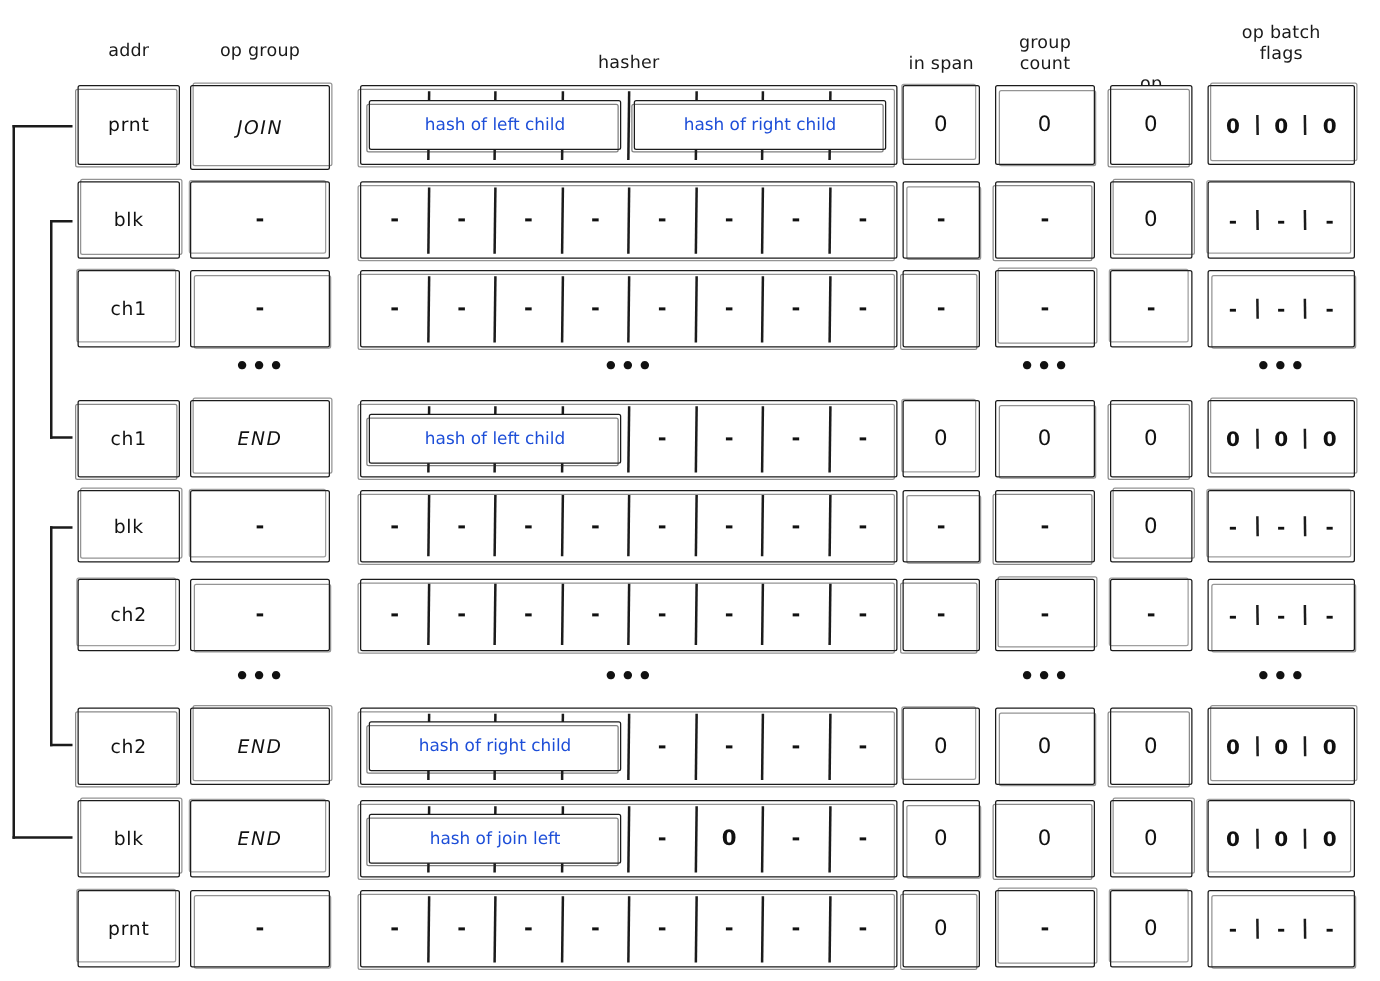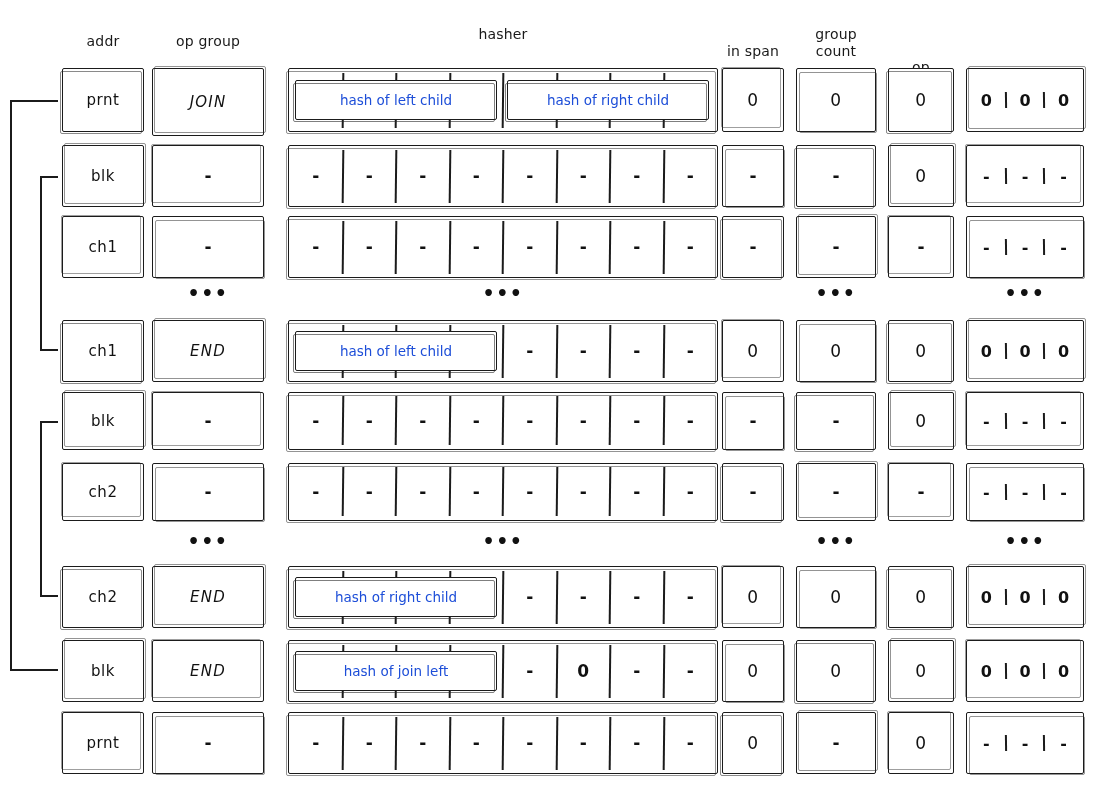--- a/index.html
+++ b/index.html
@@ -147,26 +147,28 @@
   .bracket .htop,.bracket .hbot{position:absolute;height:1.7px;background:#1b1b1b;}
   .bracket .htop{top:0;left:0;}
   .bracket .hbot{bottom:0;left:0;}
 </style>
 </head>
 <body>
 
 <div id="stage">
     <div class="colhdr" style="left: 62px; top: 33px; width: 82px;">addr</div>
     <div class="colhdr" style="left: 152px; top: 33px; width: 112px;">op group</div>
-    <div class="colhdr" style="left: 288px; top: 26px; width: 430px;">hasher</div>
+    <div class="colhdr" style="left: 288px; top: 42px; width: 430px;">hasher</div>
     <div class="colhdr" style="left: 722px; top: 43px; width: 62px;">in span</div>
     <div class="colhdr" style="left: 796px; top: 26px; width: 80px;">group
 count</div>
     <div class="colhdr" style="left: 888px; top: 26px; width: 66px; margin-top: 33px;">op
 index</div>
+    <div class="colhdr" style="left: 966px; top: 18px; width: 118px;">op batch
+flags</div>
     <div class="cell " style="left: 62px; top: 68px; width: 82px; height: 64px;">
       <span class="txt val">prnt</span>
     </div>
     <div class="cell skA" style="left: 152px; top: 68px; width: 112px; height: 68px;">
       <span class="txt val word">JOIN</span>
     </div>
     <div class="strip" style="left: 288px; top: 68px; width: 430px; height: 64px;">
       <div class="scell"></div>
       <div class="scell"></div>
       <div class="scell"></div>

